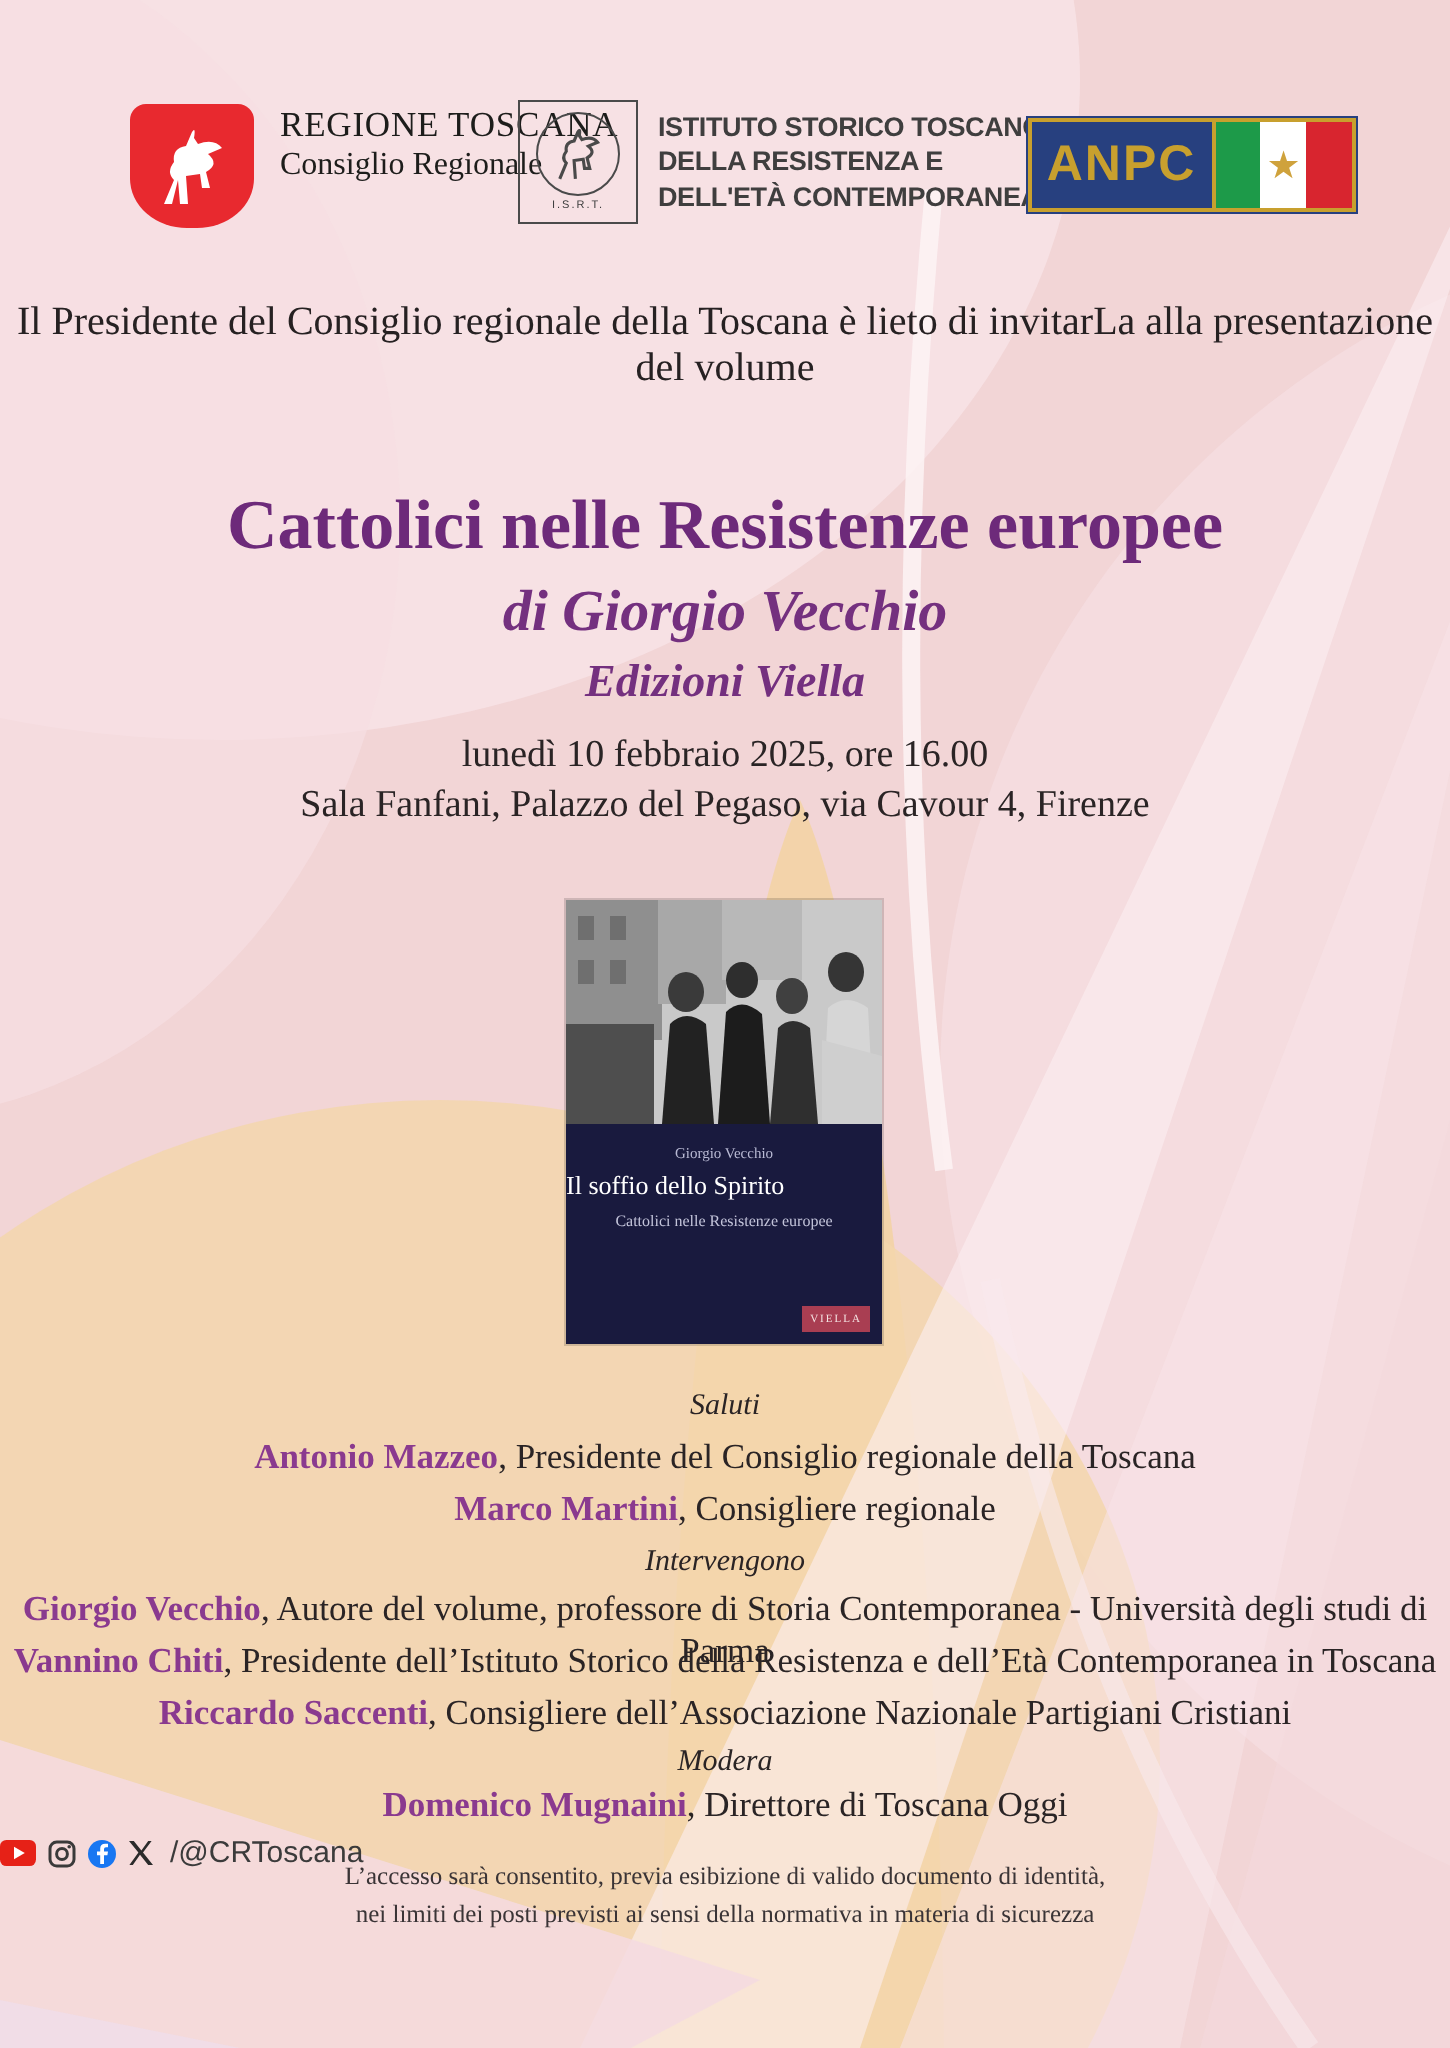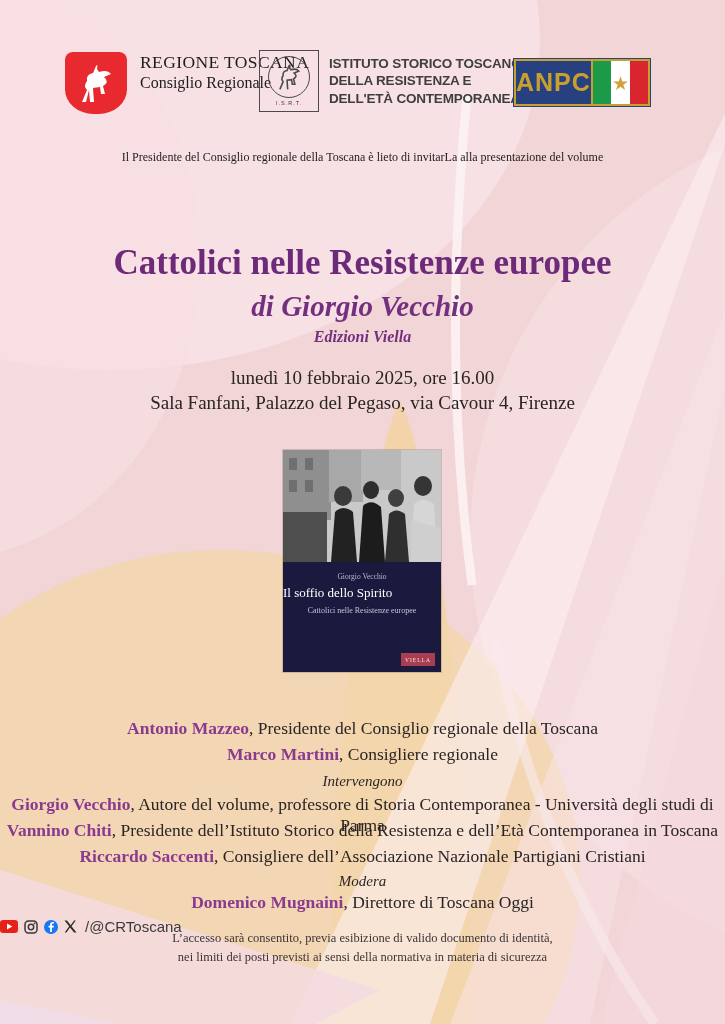--- a/index.html
+++ b/index.html
@@ -28,41 +28,41 @@
     width:60px;height:62px;border:1.5px solid #4a4a4a;box-sizing:border-box;
     display:flex;flex-direction:column;align-items:center;justify-content:center;background:transparent;
   }
   .isrt-circle{width:40px;height:40px;border:1.2px solid #4a4a4a;border-radius:50%;
     display:flex;align-items:center;justify-content:center;}
   .isrt-abbr{font-size:5.5px;letter-spacing:1px;color:#3c3c3c;margin-top:2px;font-family:"Liberation Sans",sans-serif;}
   .isrt-text{margin-left:10px;font-family:"Liberation Sans",sans-serif;
     font-weight:bold;font-size:13.5px;line-height:1.3;color:#3f3e3e;letter-spacing:-.2px;}
 
   .logo-anpc{
-    position:absolute;left:514px;top:59px;width:136px;height:47px;box-sizing:border-box;
+    position:absolute;left:514px;top:59px;width:164px;height:47px;box-sizing:border-box;
     border:2px solid #c8a02e;box-shadow:0 0 0 1px #27407f, inset 0 0 0 1px #27407f;
     display:flex;background:#fff;
   }
   .anpc-blue{flex:0 0 56%;background:#27407f;display:flex;align-items:center;justify-content:center;
     border-right:2px solid #c8a02e;}
   .anpc-blue span{color:#c8a02e;font-family:"Liberation Sans",sans-serif;font-weight:bold;
     font-size:25px;letter-spacing:1px;}
   .anpc-flag{flex:1;display:flex;}
   .anpc-flag .g{flex:1;background:#1d9a49;}
   .anpc-flag .w{flex:1;background:#ffffff;display:flex;align-items:center;justify-content:center;}
   .anpc-flag .r{flex:1;background:#d8252f;}
   .anpc-star{color:#cfa23c;font-size:19px;font-family:"DejaVu Sans",sans-serif;}
 
   
   .row{position:absolute;left:0;right:0;text-align:center;}
-  .intro{top:150px;font-size:12px;color:#262122;}
+  .intro{top:150px;font-size:20px;color:#262122;}
   .title{top:184px;font-size:46px;font-weight:bold;color:#6d2a7a;letter-spacing:-.5px;}
   .subtitle{top:243px;font-size:35px;font-weight:bold;color:#6d2a7a;}
   .author-line{top:290px;font-size:29px;font-style:italic;font-weight:600;color:#74307f;}
-  .publisher-line{top:328px;font-size:16px;font-style:italic;font-weight:bold;color:#74307f;}
+  .publisher-line{top:328px;font-size:23px;font-style:italic;font-weight:bold;color:#74307f;}
   .event-date{top:367px;font-size:19px;color:#2a2425;text-align:center;}
   .event-venue{top:392px;font-size:19px;color:#2a2425;}
 
   
   .book-cover{
     position:absolute;left:283px;top:450px;width:158px;height:222px;background:#191a3e;
     box-shadow:0 0 0 1px rgba(0,0,0,.15);
   }
   .cover-photo{display:block;width:158px;height:112px;}
   .cover-author{margin-top:10px;text-align:center;font-size:7.5px;color:#b9bad4;}
@@ -194,20 +194,21 @@
         <path d="M128 70 L158 78 L158 112 L128 112 Z" fill="#cfcfcf"></path>
       </svg>
       <div class="cover-author">Giorgio Vecchio</div>
       <div class="cover-title">Il soffio dello Spirito</div>
       <div class="cover-subtitle">Cattolici nelle Resistenze europee</div>
       <div class="viella">
         <span>VIELLA</span>
       </div>
     </div>
 
+    <div class="row sec-heading saluti-h">Saluti</div>
     <div class="row speaker sp1">
       <span class="name">Antonio Mazzeo</span><span class="role">, Presidente del Consiglio regionale della Toscana</span>
     </div>
     <div class="row speaker sp2">
       <span class="name">Marco Martini</span><span class="role">, Consigliere regionale</span>
     </div>
 
     <div class="row sec-heading interv-h">Intervengono</div>
     <div class="row speaker sp3">
       <span class="name">Giorgio Vecchio</span><span class="role">, Autore del volume, professore di Storia Contemporanea - Università degli studi di Parma</span>

